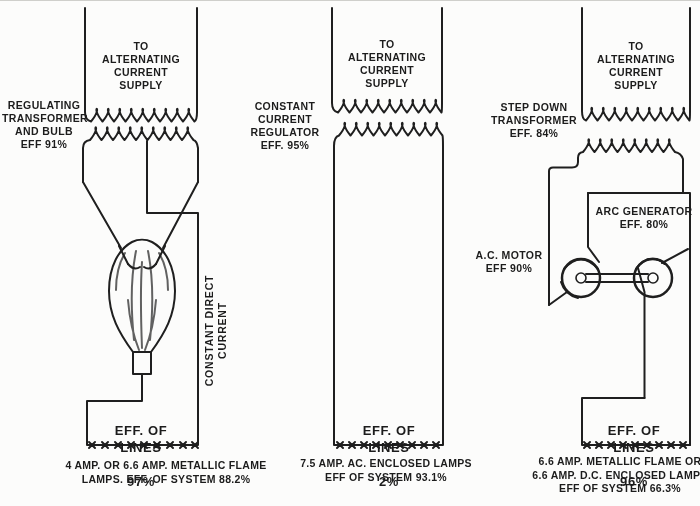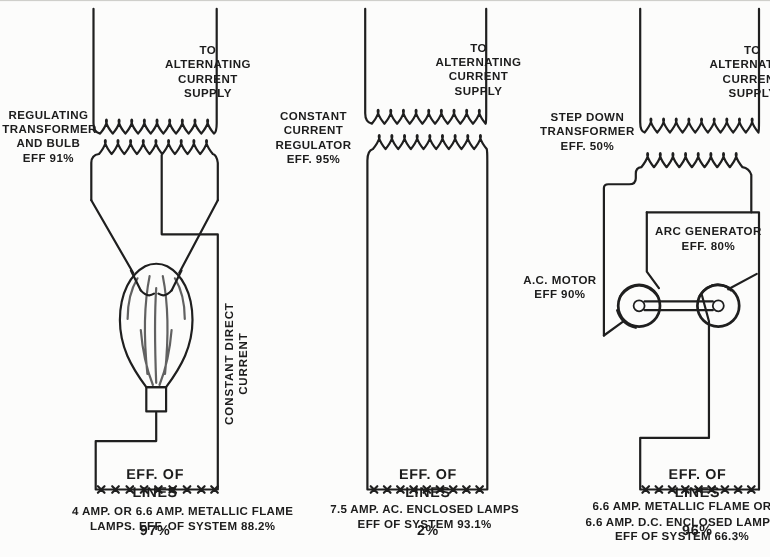--- a/index.html
+++ b/index.html
@@ -10,21 +10,21 @@
   }
   #stage{position:absolute;left:0;top:0;width:700px;height:506px;}
   svg{position:absolute;left:0;top:0;}
   svg path{fill:none;stroke:#1f1f1f;stroke-width:2;stroke-linecap:round;stroke-linejoin:round;}
   svg circle{fill:none;stroke:#1f1f1f;}
   .lbl{
     position:absolute;white-space:pre-line;text-align:center;
     color:#1c1c1c;font-size:10.5px;line-height:13px;font-weight:600;
     letter-spacing:0.4px;
   }
-  .supply{line-height:13px;padding-left:48px;}
+  .supply{line-height:13px;}
   .effbox{font-size:13px;line-height:17px;letter-spacing:0.6px;}
   .caption{font-size:10.5px;line-height:13.5px;letter-spacing:0.3px;}
   .vertical{
     transform:rotate(-90deg);transform-origin:center;
     width:170px;height:13px;line-height:13px;letter-spacing:0.8px;
   }
   .topline{position:absolute;left:0;top:0;width:700px;height:1px;background:#cfcfcb;}
 </style>
 </head>
 <body>
@@ -142,21 +142,21 @@
   <div class="lbl" style="left:2px;top:99px;width:84px;">REGULATING
 TRANSFORMER
 AND BULB
 EFF 91%</div>
   <div class="lbl" style="left:243px;top:100px;width:84px;">CONSTANT
 CURRENT
 REGULATOR
 EFF. 95%</div>
   <div class="lbl" style="left:486px;top:101px;width:96px;">STEP DOWN
 TRANSFORMER
-EFF. 50%</div>
+EFF. 84%</div>
 
   <div class="lbl" style="left:593px;top:205px;width:102px;">ARC GENERATOR
 EFF. 80%</div>
   <div class="lbl" style="left:470px;top:249px;width:78px;">A.C. MOTOR
 EFF 90%</div>
 
   <div class="lbl vertical" style="left:124px;top:324px;">CONSTANT DIRECT CURRENT</div>
 
   <div class="lbl effbox" style="left:94px;top:405px;width:94px;">
     <div>EFF. OF LINES</div>

